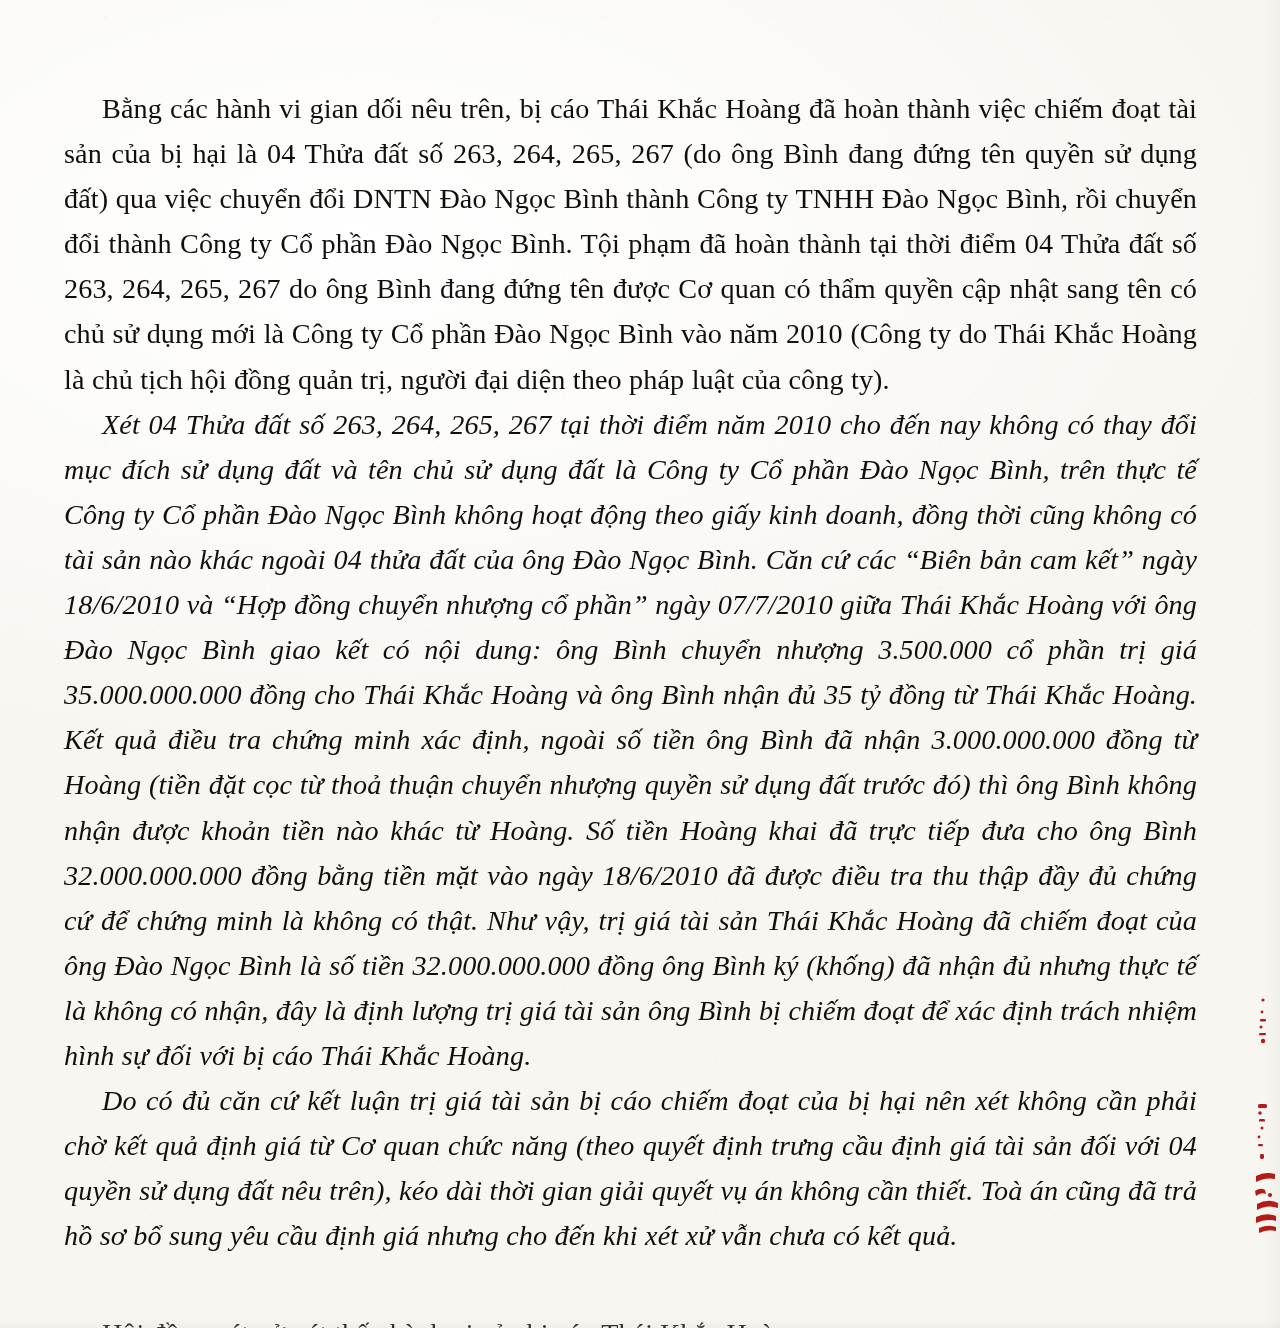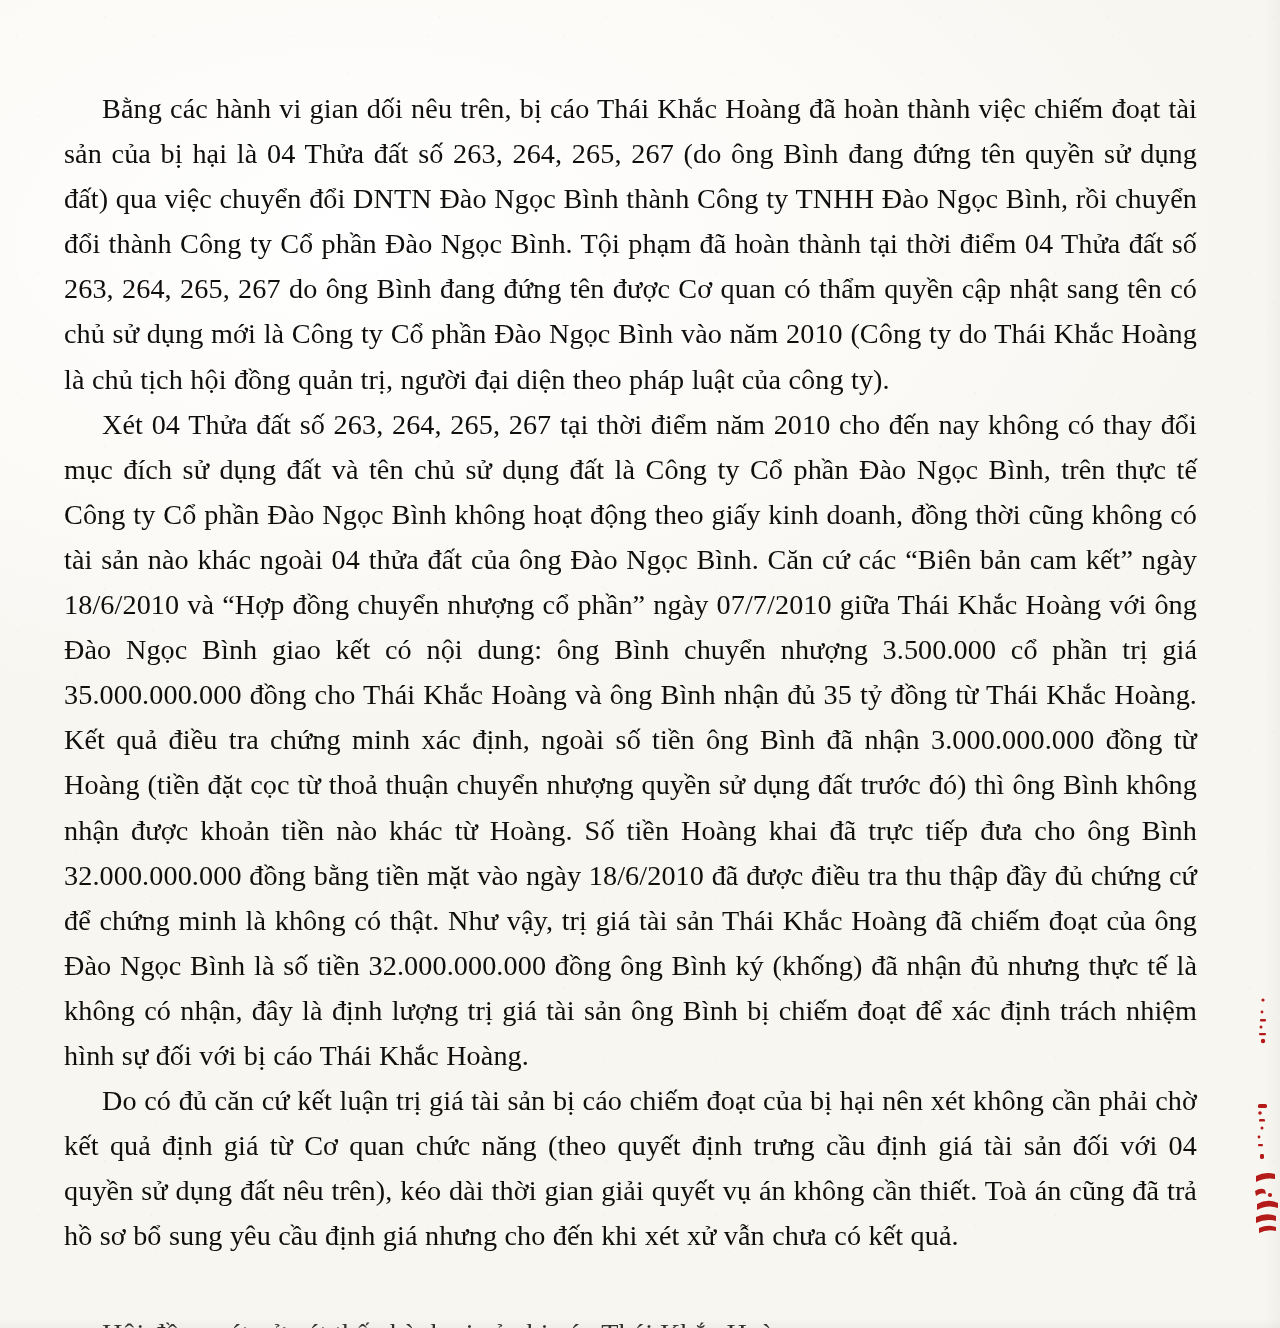--- a/index.html
+++ b/index.html
@@ -57,21 +57,21 @@
     font-size: 28.2px;
     line-height: 45.1px;
     color: #100f0d;
     text-align: justify;
     text-align-last: left;
     text-indent: 38px;
     letter-spacing: .1px;
     word-spacing: .2px;
     -webkit-font-smoothing: antialiased;
   }
-  p.para + p.para { margin-top: 0; }
+  p.para + p.para { margin-top: 0; font-style: italic; }
 
   
   .cutline-wrap {
     position: absolute;
     left: 64px;
     top: 1313px;
     width: 1133px;
     height: 15px;
     overflow: hidden;
   }

